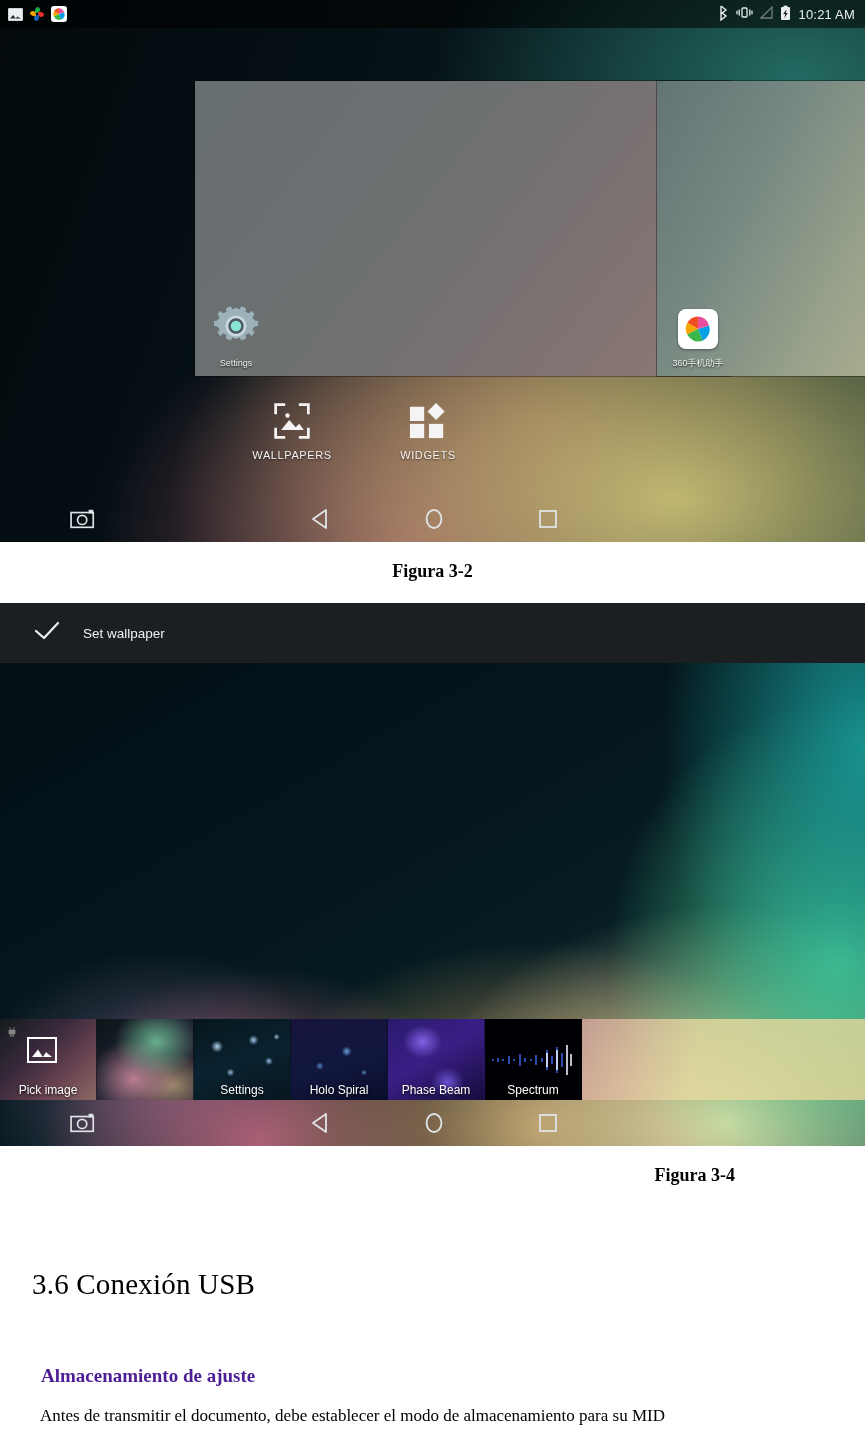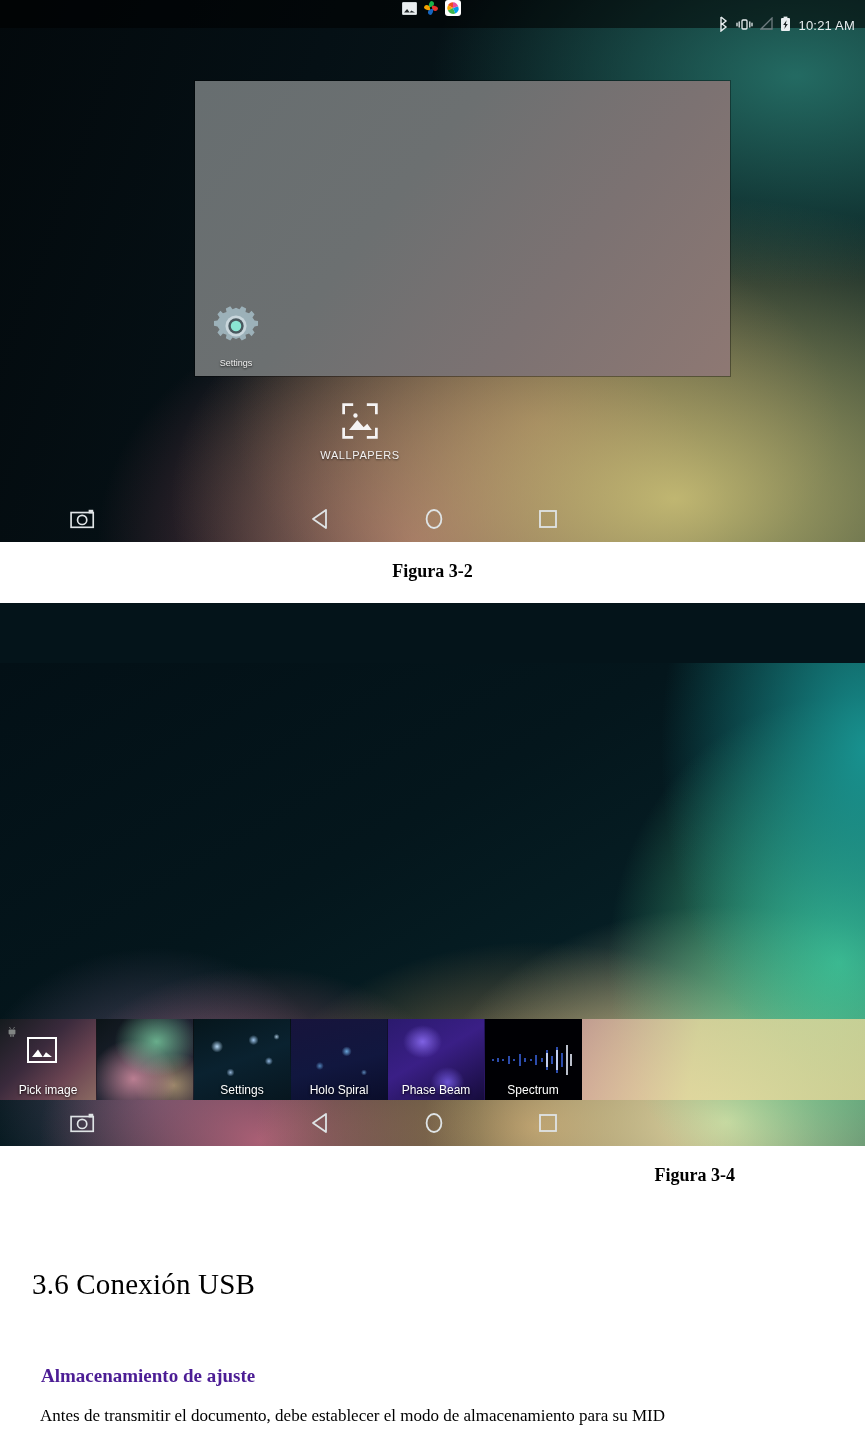--- a/index.html
+++ b/index.html
@@ -47,21 +47,20 @@
     position: absolute;
     top: 0; left: 0;
     width: 865px;
     height: 28px;
     background: rgba(0,0,0,0.55);
     display: flex;
     align-items: center;
     box-sizing: border-box;
     padding: 0 10px 0 8px;
     z-index: 30;
-    flex-direction: column;
   }
   .sb-left { display: flex; align-items: center; gap: 6px; }
   .sb-right {
     margin-left: auto;
     display: flex;
     align-items: center;
     gap: 7px;
     color: #e8eef0;
     font-family: "Liberation Sans", sans-serif;
     font-size: 13px;
@@ -447,38 +446,63 @@
           <svg width="46" height="46" viewBox="0 0 48 48">
             <path d="M24 5 l3.6 1.5 2.4-3 4.6 2.2 -0.7 3.8 3.7 1.3 2.6-2.8 3.2 3.8 -2.2 3.2 2.2 3.2 3.6 0.6 0 5.0 -3.6 0.6 -2.2 3.2 2.2 3.2 -3.2 3.8 -2.6-2.8 -3.7 1.3 0.7 3.8 -4.6 2.2 -2.4-3 -3.6 1.5 -3.6-1.5 -2.4 3 -4.6-2.2 0.7-3.8 -3.7-1.3 -2.6 2.8 -3.2-3.8 2.2-3.2 -2.2-3.2 -3.6-0.6 0-5.0 3.6-0.6 2.2-3.2 -2.2-3.2 3.2-3.8 2.6 2.8 3.7-1.3 -0.7-3.8 4.6-2.2 2.4 3z" fill="#9fb4bd" opacity="0.95"></path>
             <circle cx="24" cy="24" r="11" fill="#c9d6dc"></circle>
             <circle cx="24" cy="24" r="8" fill="#49585e"></circle>
             <circle cx="24" cy="24" r="5.5" fill="#8ae6d4"></circle>
           </svg>
         </span>
         <span class="lbl">Settings</span>
       </div>
     </div>
+    <div class="pane pane-next">
+      <div class="pane-icon" id="pane-icon-360">
+        <span class="app-360">
+          <svg width="32" height="32" viewBox="0 0 24 24">
+            <path d="M12 2.6 A9.4 9.4 0 0 0 4 7.4 L12 12Z" fill="#f04e23"></path>
+            <path d="M4 7.4 A9.4 9.4 0 0 0 3.9 16.2 L12 12Z" fill="#f7a600"></path>
+            <path d="M3.9 16.2 A9.4 9.4 0 0 0 15.6 20.8 L12 12Z" fill="#3cb54a"></path>
+            <path d="M15.6 20.8 A9.4 9.4 0 0 0 20.3 9.4 L12 12Z" fill="#00a0e9"></path>
+            <path d="M20.3 9.4 A9.4 9.4 0 0 0 12 2.6 L12 12Z" fill="#e94e9c"></path>
+          </svg>
+        </span>
+        <span class="lbl">360手机助手</span>
+      </div>
+    </div>
   </div>
 
   <div class="edit-actions">
     <div class="edit-action">
       <span class="ea-glyph">
         <svg width="40" height="40" viewBox="0 0 44 44">
           <g fill="none" stroke="#f5f3f3" stroke-width="3" stroke-linecap="square">
             <path d="M4 13 L4 4 L13 4"></path>
             <path d="M31 4 L40 4 L40 13"></path>
             <path d="M40 31 L40 40 L31 40"></path>
             <path d="M13 40 L4 40 L4 31"></path>
           </g>
           <circle cx="17" cy="16" r="2.4" fill="#f5f3f3"></circle>
           <path d="M10 32 L19 21 L26 29 L30 25 L35 32 Z" fill="#f5f3f3"></path>
         </svg>
       </span>
       <div class="ea-lbl">WALLPAPERS</div>
     </div>
+    <div class="edit-action">
+      <span class="ea-glyph">
+        <svg width="38" height="38" viewBox="0 0 40 40">
+          <rect x="1" y="5" width="15" height="15" fill="#f5f3f3"></rect>
+          <rect x="1" y="23" width="15" height="15" fill="#f5f3f3"></rect>
+          <rect x="21" y="23" width="15" height="15" fill="#f5f3f3"></rect>
+          <path d="M28.5 1 L37.5 10 L28.5 19 L19.5 10 Z" fill="#f5f3f3"></path>
+        </svg>
+      </span>
+      <div class="ea-lbl">WIDGETS</div>
+    </div>
   </div>
 
   <div class="navbar">
     <div class="nav-btn" id="nav1-screenshot">
       <svg width="30" height="24" viewBox="0 0 32 26">
         <rect x="2" y="6" width="24" height="16" fill="none" stroke="#dfe4e6" stroke-width="1.8"></rect>
         <circle cx="14" cy="14" r="5" fill="none" stroke="#dfe4e6" stroke-width="1.8"></circle>
         <rect x="21" y="3" width="5" height="4" fill="#dfe4e6"></rect>
       </svg>
     </div>
@@ -497,20 +521,28 @@
         <rect x="2" y="2" width="16" height="16" fill="none" stroke="#dfe4e6" stroke-width="1.8"></rect>
       </svg>
     </div>
   </div>
 </div>
 
 <div class="caption" id="caption-33">Figura 3-2</div>
 
 <div class="shot" id="shot2">
 
+  <div class="setwall-bar">
+    <span>
+      <svg width="28" height="24" viewBox="0 0 28 24">
+        <path d="M3 12 L11 19 L25 4" fill="none" stroke="#f0f0f0" stroke-width="2.2" stroke-linecap="round" stroke-linejoin="round"></path>
+      </svg>
+    </span>
+    <span class="setwall-label">Set wallpaper</span>
+  </div>
 
   <div class="wall-preview"></div>
 
   <div class="thumb-strip">
 
     <div class="thumb t-pick">
       <span class="robot">
         <svg width="12" height="12" viewBox="0 0 12 12">
           <rect x="2.6" y="3.4" width="6.8" height="5" rx="1" fill="#cfd8d0"></rect>
           <rect x="4.2" y="8.6" width="1.3" height="2.2" fill="#cfd8d0"></rect>

